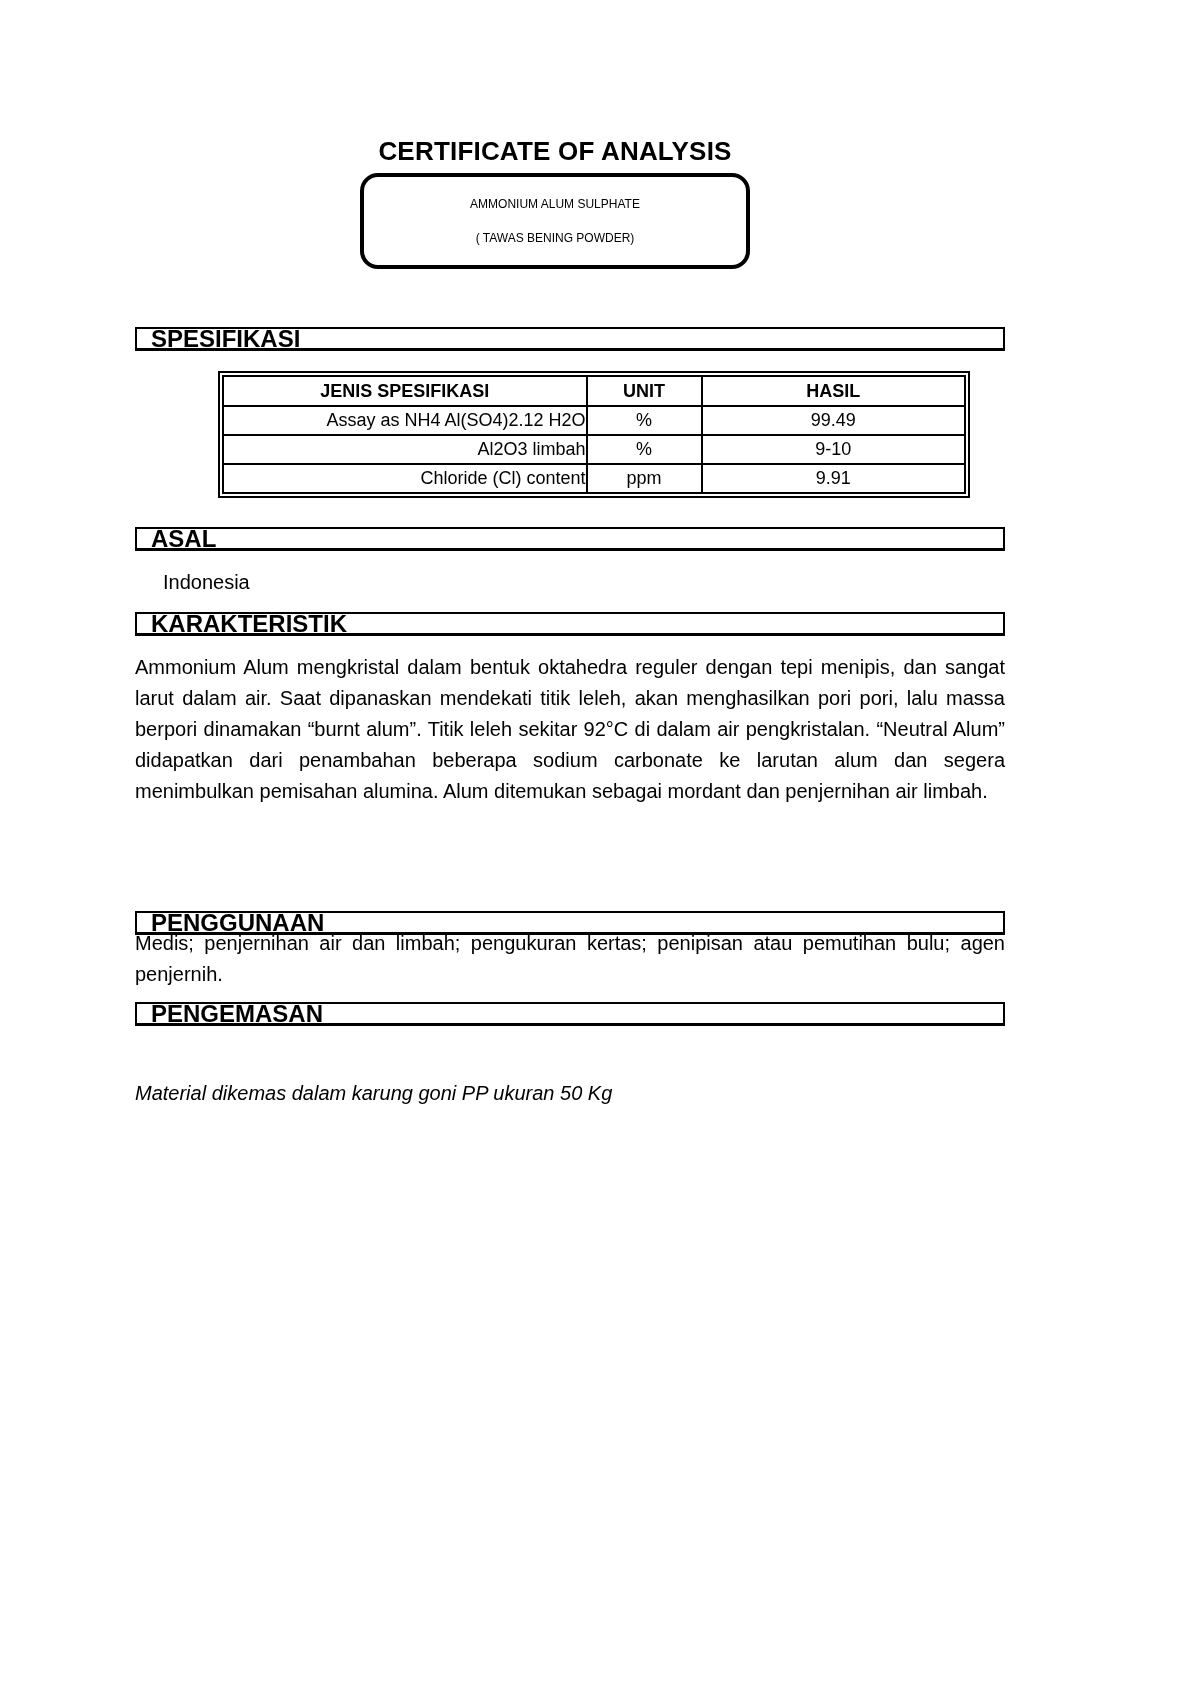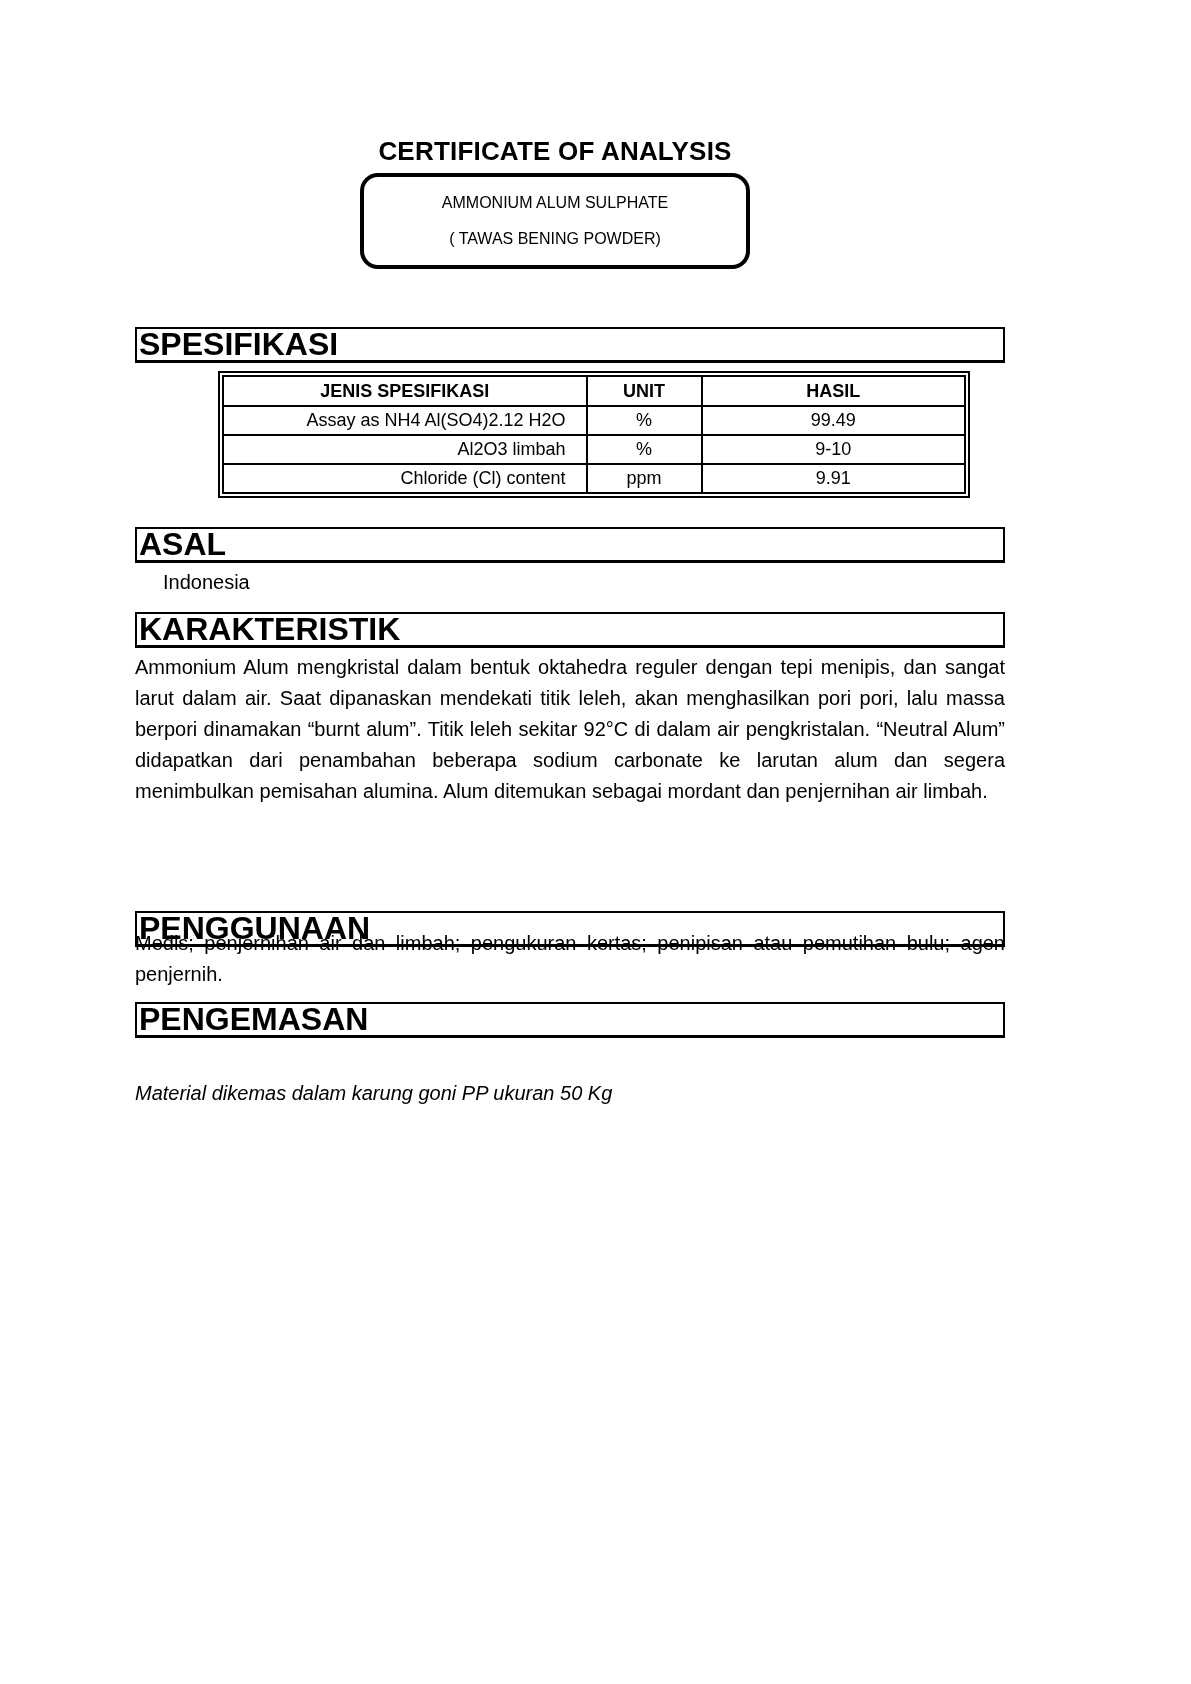--- a/index.html
+++ b/index.html
@@ -19,53 +19,53 @@
     font-size:26px; font-weight:bold;
     letter-spacing:0.2px;
   }
 
   .product-box {
     position:absolute; top:173px; left:225px;
     box-sizing:border-box;
     width:390px; height:96px;
     border:4px solid #000; border-radius:18px;
     display:flex; flex-direction:column; justify-content:space-evenly; align-items:center;
-    font-size:16px;
+    font-size:12px;
     text-align:center;
   }
 
   .section-heading {
     position:absolute; left:0;
     box-sizing:border-box;
-    width:870px; height:36px;
+    width:870px; height:24px;
     border:2px solid #000;
     border-bottom-width:3px;
     display:flex; align-items:center;
-    padding-left:2px;
-    font-size:32px; font-weight:bold;
+    padding-left:14px;
+    font-size:24px; font-weight:bold;
     background:#fff;
   }
   .h-spesifikasi { top:327px; }
   .h-asal        { top:527px; }
   .h-karakteristik { top:612px; }
   .h-penggunaan  { top:887px;margin-top:24px; }
   .h-pengemasan  { top:1002px; }
 
   .spec-table-wrap {
     position:absolute; top:371px; left:83px;
     box-sizing:border-box;
     width:752px;
     border:2px solid #000;
     padding:2px;
   }
   .spec-table { width:100%; border-collapse:collapse; font-size:18px; }
   .spec-table th, .spec-table td {
     border:2px solid #000;
     height:25px;
-    padding:1px 20px;
+    padding:1px 0;
     vertical-align:middle;
   }
   .spec-table th { font-weight:bold; text-align:center; height:26px; }
   .spec-table td.c-left  { text-align:right; padding-left:9px; }
   .spec-table td.c-center{ text-align:center; }
 
   .body-text {
     position:absolute; left:0; width:870px;
     font-size:20px; line-height:31px;
     text-align:justify;

